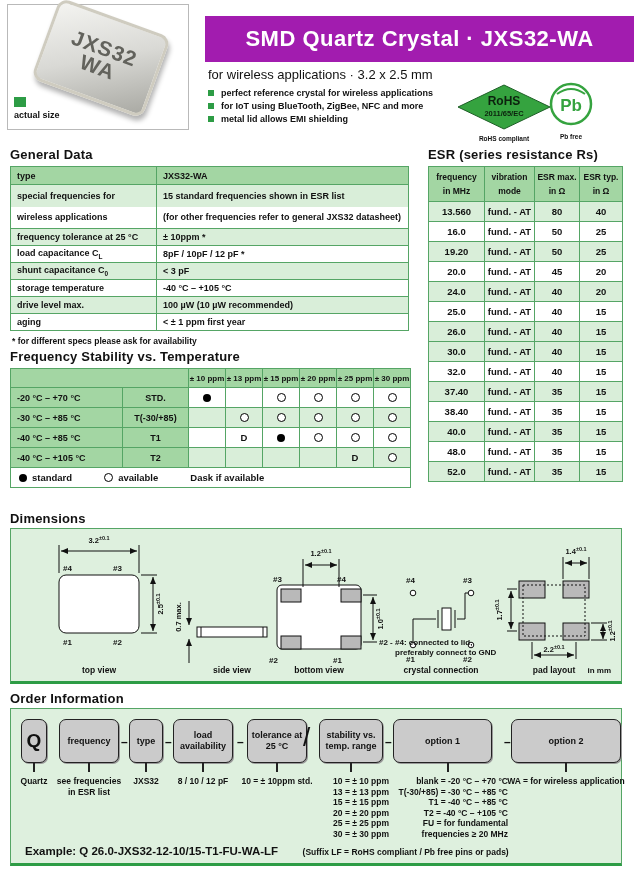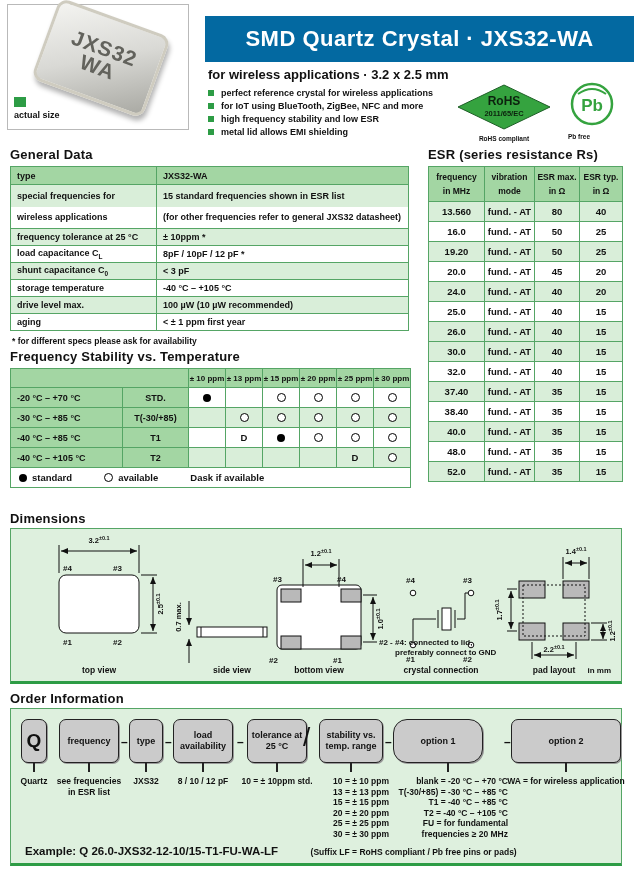--- a/index.html
+++ b/index.html
@@ -1,38 +1,38 @@
 <!DOCTYPE html>
 <html><head>
 <meta charset="utf-8">
 <style>
   html,body{margin:0;padding:0}
   body{width:634px;height:873px;position:relative;background:#fff;
        font-family:"Liberation Sans",sans-serif;color:#111}
   .h1{position:absolute;font-size:13px;font-weight:bold;letter-spacing:.2px}
 
   
-  .banner{position:absolute;left:205px;top:16px;right:0;height:46px;background:#0369a1;
+  .banner{position:absolute;left:205px;top:16px;right:0;height:46px;background:#a21caf;
           display:flex;align-items:center;justify-content:center}
   .banner span{color:#fff;font-size:22px;font-weight:bold;letter-spacing:.5px}
-  .subtitle{position:absolute;left:208px;top:67px;font-size:13px;font-weight:bold}
+  .subtitle{position:absolute;left:208px;top:67px;font-size:13px;font-weight:normal}
   .bullets{position:absolute;left:208px;top:88px}
   .bullet-row{display:flex;align-items:flex-start;margin-bottom:3px}
   .bsq{width:6px;height:6px;background:#2d9c45;margin:2px 7px 0 0;flex:none}
   .btxt{font-size:9px;font-weight:bold}
   .photo{position:absolute;left:7px;top:4px;width:180px;height:124px;border:1px solid #b9b9b9;background:#fff}
   .chip{position:absolute;left:34px;top:10px;width:112px;height:80px;transform:rotate(20deg);
         border-radius:10px;background:linear-gradient(150deg,#f4f4f1,#d9d9d5 50%,#a9a9a3);
         border:3px solid #cfccc0;box-shadow:3px 4px 5px rgba(0,0,0,.3);
         display:flex;flex-direction:column;align-items:center;justify-content:center;
         color:#62625c;font-weight:bold;font-size:21px;line-height:.95;letter-spacing:1px}
   .size-sq{position:absolute;left:6px;top:92px;width:12px;height:10px;background:#2d9c45}
   .size-cap{position:absolute;left:6px;top:105px;font-size:9px;font-weight:bold}
   .rohs{position:absolute;left:456px;top:84px;width:96px;text-align:center}
-  .pb{position:absolute;left:568px;top:80px;width:48px;}
+  .pb{position:absolute;left:547px;top:80px;width:48px;text-align:center}
   .logo-cap{font-size:6.5px;font-weight:bold;margin-top:1px}
 
   
   table{border-collapse:collapse;table-layout:fixed;position:absolute}
   td,th{border:1px solid #55a565;font-weight:bold;color:#111;overflow:hidden;padding:0}
   .light{background:#d9eed9}.white{background:#fff}
   .gtable{left:10px;top:166px;width:398px}
   .gtable td{font-size:9px;padding:1px 6px}
   .gtable tr{height:17px}
   .gtable tr.sp{height:22px}
@@ -78,21 +78,21 @@
         font-size:9px;font-weight:bold;line-height:1.2;text-align:center;box-sizing:border-box;
         box-shadow:1px 1px 0 #999}
   .obox.q{font-size:19px}
   .otick{position:absolute;top:54px;width:2px;height:9px;background:#222}
   .odesc{position:absolute;top:67px;font-size:8.5px;font-weight:bold;line-height:10.5px}
   .odesc.c{text-align:center}.odesc.l{text-align:right}.odesc.r{text-align:right}
   .osep{position:absolute;top:26px;font-weight:bold;font-size:12px}
   .osl{font-size:26px;top:13px;font-weight:normal}
   .example{position:absolute;left:14px;top:132px;white-space:nowrap}
   .ex-big{font-size:11.5px;font-weight:bold}
-  .ex-small{font-size:8.5px;font-weight:bold;margin-left:28px}
+  .ex-small{font-size:8.5px;font-weight:bold;margin-left:20px}
 </style>
 </head>
 <body>
 
 <div class="photo">
   <div class="chip">
     <div>JXS32</div>
     <div>WA</div>
   </div>
   <div class="size-sq"></div>
@@ -104,24 +104,20 @@
 </div>
 <div class="subtitle">for wireless applications · 3.2 x 2.5 mm</div>
 <div class="bullets" id="bullets">
     <div class="bullet-row">
       <span class="bsq"></span>
       <span class="btxt">perfect reference crystal for wireless applications</span>
     </div>
     <div class="bullet-row">
       <span class="bsq"></span>
       <span class="btxt">for IoT using BlueTooth, ZigBee, NFC and more</span>
-    </div>
-    <div class="bullet-row">
-      <span class="bsq"></span>
-      <span class="btxt">high frequency stability and low ESR</span>
     </div>
     <div class="bullet-row">
       <span class="bsq"></span>
       <span class="btxt">metal lid allows EMI shielding</span>
     </div>
   </div>
 
 <div class="rohs">
   <svg width="96" height="46" viewBox="0 0 96 46">
     <polygon points="48,1 94,23 48,45 2,23" fill="#35a33f" stroke="#1d5e26" stroke-width="1"></polygon>
@@ -515,21 +511,21 @@
       <div class="otick" style="left: 339px;"></div>
       <div class="odesc l" style="left: 306px; width: 72px;">
         <div>10 = ± 10 ppm</div>
         <div>13 = ± 13 ppm</div>
         <div>15 = ± 15 ppm</div>
         <div>20 = ± 20 ppm</div>
         <div>25 = ± 25 ppm</div>
         <div>30 = ± 30 ppm</div>
       </div>
       <div class="osep osl" style="left: 292px;">/</div>
-      <div class="obox" style="left: 382px; width: 90px; border-radius: 14px;">
+      <div class="obox" style="left: 382px; width: 99px;">
         <div>option 1</div>
       </div>
       <div class="otick" style="left: 436px;"></div>
       <div class="odesc r" style="left: 345px; width: 152px;">
         <div>blank = -20 °C –  +70 °C</div>
         <div>T(-30/+85) = -30 °C –  +85 °C</div>
         <div>T1 = -40 °C –  +85 °C</div>
         <div>T2 = -40 °C – +105 °C</div>
         <div>FU = for fundamental</div>
         <div>frequencies ≥ 20 MHz</div>

